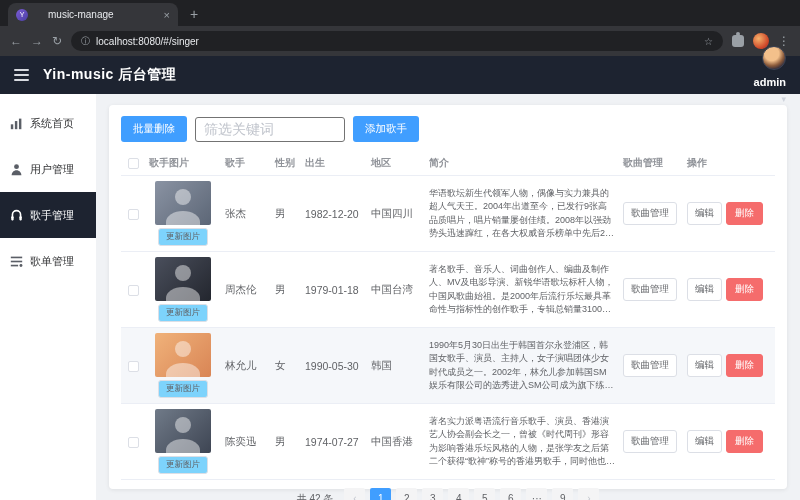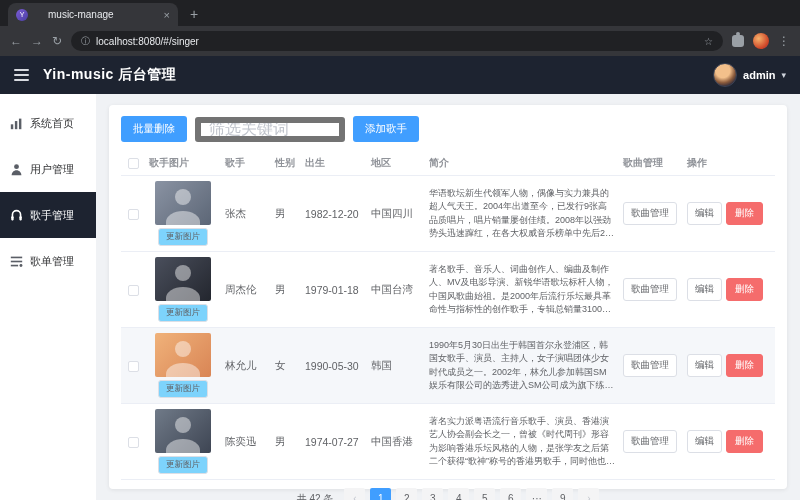--- a/index.html
+++ b/index.html
@@ -21,40 +21,40 @@
   .url-star { margin-left: auto; color: #9aa0a6; font-size: 10px; cursor: pointer; }
   .ext-icon { width: 12px; height: 12px; border-radius: 3px; background: #9aa0a6; position: relative; cursor: pointer; }
   .ext-icon::before { content: ""; position: absolute; top: -3px; left: 4px; width: 4px; height: 4px; border-radius: 50%; background: #9aa0a6; }
   .profile-avatar { width: 16px; height: 16px; border-radius: 50%; background: radial-gradient(circle at 35% 35%, #f6b26b, #cc4125 70%, #2a5599); cursor: pointer; }
 
   
   .appheader { height: 38px; background: #1d2330; display: flex; align-items: center; padding: 0 14px; color: #fff; font-weight: bold; }
   .burger { width: 15px; cursor: pointer; }
   .burger span { display: block; height: 2px; background: #d8dbe0; margin: 3px 0; border-radius: 1px; }
   .app-title { font-size: 14px; margin-left: 14px; letter-spacing: .5px; }
-  .header-right { margin-left: auto; display: flex; align-items: center; gap: 6px; cursor: pointer; }
+  .header-right { margin-left: auto; display: flex; align-items: flex-end; gap: 6px; cursor: pointer; flex-direction: column; }
   .header-avatar { width: 24px; height: 24px; border-radius: 50%; background: radial-gradient(circle at 40% 30%, #f3c08b 0 35%, #8a5a3b 60%, #2e2a3a 80%); border: 1px solid #3a4255; }
   .admin-name { font-size: 11px; }
   .caret { font-size: 9px; color: #cfd3dc; }
 
   
   .layout { display: flex; height: 406px; }
   .sidebar { width: 96px; background: #fff; padding-top: 6px; flex: none; }
   .side-item { height: 46px; display: flex; align-items: center; gap: 7px; padding-left: 10px; font-size: 11px; color: #303133; cursor: pointer; }
   .side-item svg { width: 13px; height: 13px; fill: #5a5e66; flex: none; }
   .side-item.active { background: #1d2330; color: #fff; }
   .side-item.active svg { fill: #fff; }
 
   .main { flex: 1; padding: 11px 13px; overflow: hidden; }
   .card { background: #fff; border-radius: 4px; height: 100%; padding: 11px 12px 8px; box-shadow: 0 1px 4px rgba(0,0,0,.08); display: flex; flex-direction: column; }
 
   
   .toolbar { display: flex; align-items: center; gap: 8px; margin-bottom: 9px; }
   .btn-primary { background: #409eff; color: #fff; border: none; border-radius: 3px; font-size: 10.5px; padding: 6px 12px; cursor: pointer; font-family: inherit; }
-  .filter-input { width: 150px; height: 25px; border: 6px solid #737373; border-radius: 3px; padding: 0 8px; font-size: 16px; color: #606266; font-family: inherit; outline: none; }
+  .filter-input { width: 150px; height: 25px; border: 1px solid #737373; border-radius: 3px; padding: 0 8px; font-size: 14px; color: #606266; font-family: inherit; outline: none; }
   .filter-input::placeholder { color: #c0c4cc; }
 
   
   table { width: 100%; border-collapse: collapse; font-size: 10.5px; color: #606266; table-layout: fixed; }
   th { color: #909399; font-weight: bold; font-size: 10px; text-align: left; padding: 5px 4px; border-bottom: 1px solid #ebeef5; }
   td { padding: 5px 4px; border-bottom: 1px solid #ebeef5; vertical-align: middle; }
   tr.highlighted td { background: #f5f7fa; }
   .col-check { width: 24px; text-align: center; }
   .col-img { width: 76px; }
   .col-name { width: 50px; }

